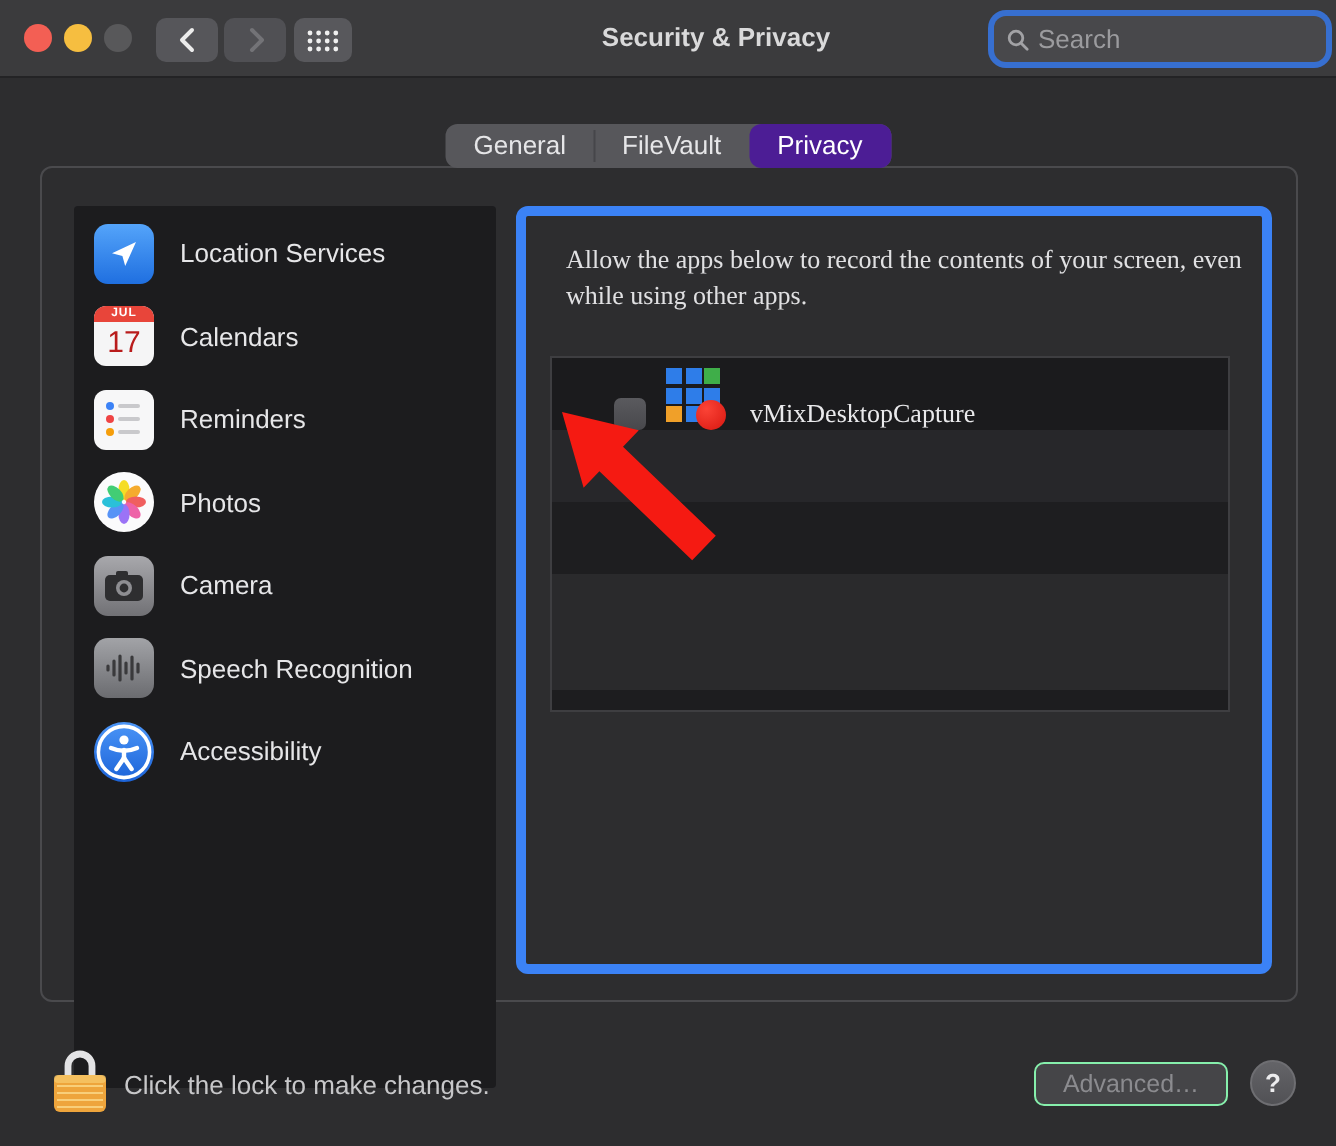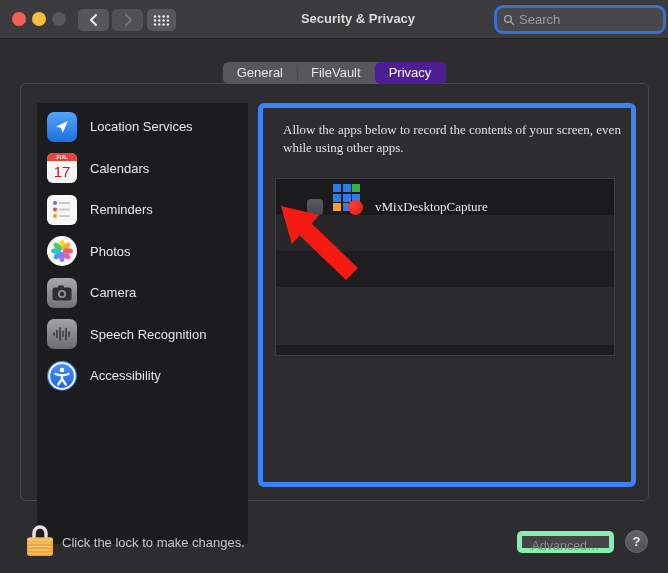--- a/index.html
+++ b/index.html
@@ -70,21 +70,21 @@
   .vmixgrid{position:absolute;left:2px;top:2px;width:28px;height:28px;display:grid;
     grid-template-columns:repeat(3,8px);grid-template-rows:repeat(3,8px);gap:1.5px;}
   .vc{width:8px;height:8px;}
   .vb{background:#2e7de9;} .vg{background:#3fae49;} .vo{background:#f0a029;}
   .vmixdot{position:absolute;left:17px;top:18px;width:15px;height:15px;border-radius:50%;background:radial-gradient(circle at 35% 30%,#fb4336,#d81710);}
   .appname{margin-left:11px;font-size:13px;color:#e9e9eb;}
   .arrow-overlay{position:absolute;left:270px;top:198px;width:100px;height:90px;z-index:9;pointer-events:none;}
   
   .footer-lock{position:absolute;left:26px;top:522px;width:28px;height:36px;}
   .lockmsg{position:absolute;left:62px;top:535px;font-size:13px;color:#c7c7c9;}
-  .advbtn{position:absolute;left:517px;top:531px;width:97px;height:22px;background:#454548;border:5px solid #86efac;
+  .advbtn{position:absolute;left:517px;top:531px;width:97px;height:22px;background:#454548;border:1px solid #86efac;
     border-radius:5px;box-sizing:border-box;text-align:center;line-height:20px;font-size:12.5px;color:#8b8b8f;}
   .helpbtn{position:absolute;left:625px;top:530px;width:23px;height:23px;border-radius:50%;
     background:linear-gradient(#646468,#515155);border:1px solid #6e6e72;box-sizing:border-box;
     text-align:center;line-height:21px;font-size:13px;font-weight:700;color:#ececee;}
 </style>
 </head>
 <body>
 
 <div class="titlebar">
   <div class="traffic t-red"></div>

